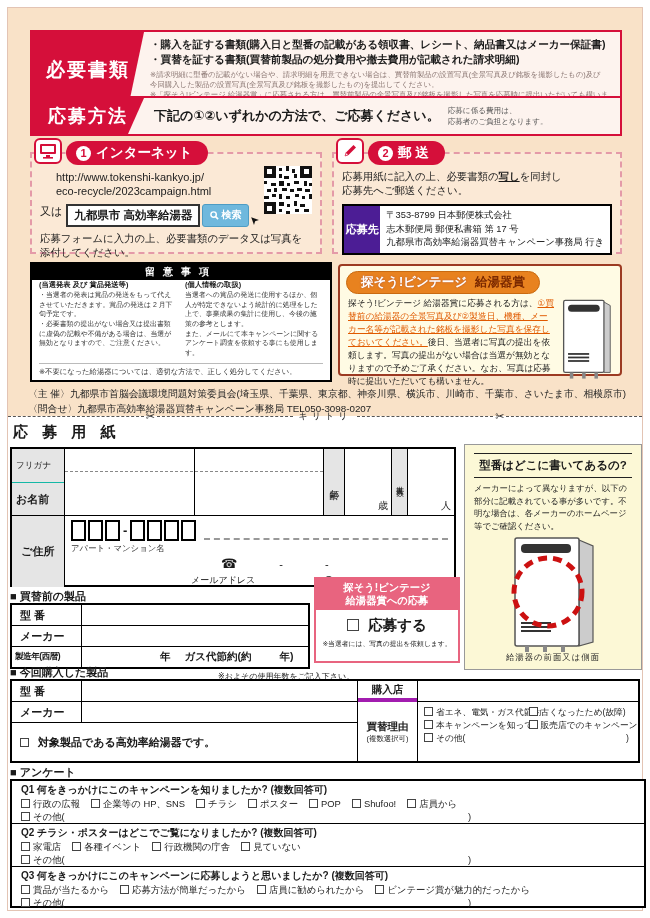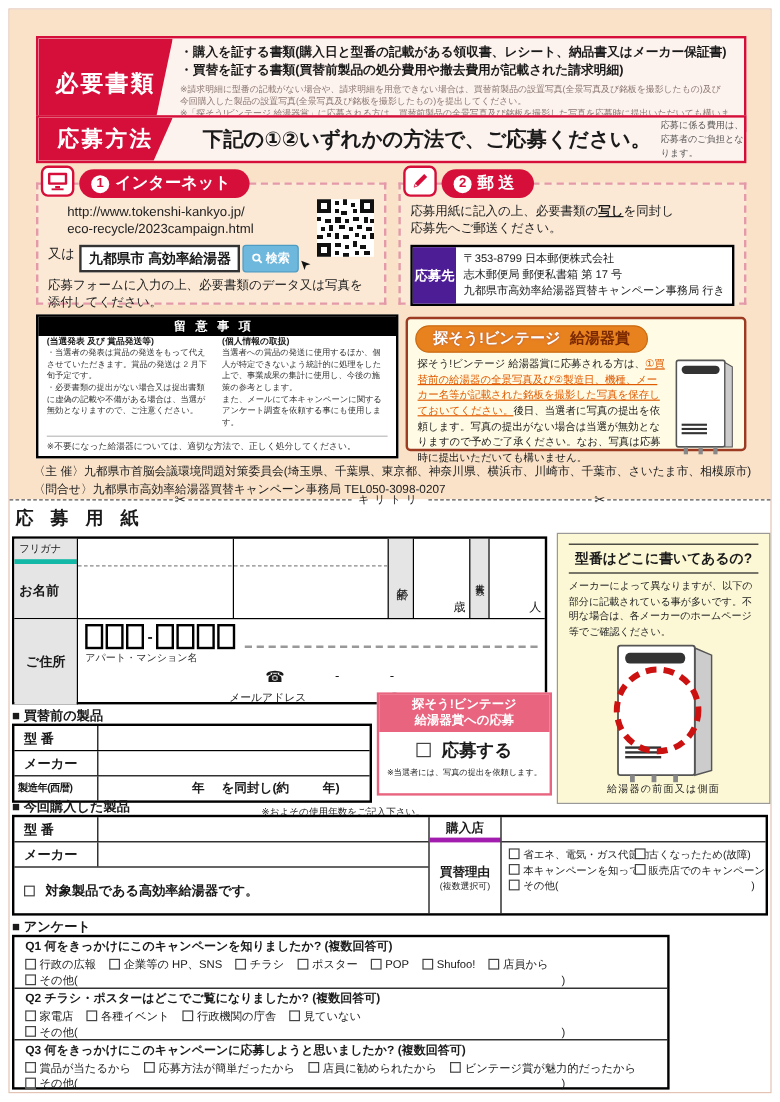--- a/index.html
+++ b/index.html
@@ -15,21 +15,21 @@
             letter-spacing:2px; clip-path:polygon(0 0,100% 0,calc(100% - 16px) 100%,0 100%); flex-shrink:0; }
   #required-docs { left:30px; top:30px; width:592px; height:80px; }
   #required-docs .ribbon { width:112px; font-size:19px; }
   #required-docs .content { padding:5px 10px 3px 6px; }
   .bullet-list { list-style:none; }
   .bullet-list li { font-size:10.6px; font-weight:bold; line-height:1.45; white-space:nowrap; }
   .note-list { list-style:none; margin-top:2px; }
   .note-list li { font-size:7.4px; color:#8a7672; line-height:1.4; }
   #how-to-apply { left:30px; top:96px; width:592px; height:40px; align-items:center; }
   #how-to-apply .ribbon { width:112px; font-size:18px; height:100%; }
-  .headline { font-size:17px; font-weight:bold; margin-left:25px; white-space:nowrap; }
+  .headline { font-size:13px; font-weight:bold; margin-left:10px; white-space:nowrap; }
   .cost-note { font-size:7.6px; color:#555; margin-left:8px; line-height:1.5; }
 
   
   .method-box { position:absolute; border:2px dashed #e49aa8; background:#fbe9d6; }
   #internet-box { left:30px; top:152px; width:292px; height:102px; }
   #mail-box { left:332px; top:152px; width:290px; height:102px; }
   .method-pill { position:absolute; top:-13px; left:34px; background:#d50f3a; color:#fff; border-radius:14px;
                  padding:3px 16px 3px 10px; font-size:13.5px; font-weight:bold; display:flex; align-items:center; gap:5px; white-space:nowrap; }
   .num-badge { background:#fff; color:#d50f3a; width:15px; height:15px; border-radius:50%; display:inline-flex;
                align-items:center; justify-content:center; font-size:11px; font-weight:bold; }
@@ -78,21 +78,21 @@
   .cut-dash { flex:1; border-top:1px dashed #555; }
   .scissors { font-size:11px; color:#222; padding:0 2px; }
   .cut-label { font-size:9px; letter-spacing:4px; color:#222; padding:0 6px; }
 
   
   #form-title { position:absolute; left:13px; top:423px; font-size:15px; font-weight:bold; letter-spacing:5px; }
   #main-table { position:absolute; left:10px; top:447px; width:446px; height:140px; border:2px solid #000; background:#fff; }
   .rows12 { display:flex; height:67px; border-bottom:1px solid #000; }
   .col-labels { width:52px; display:flex; flex-direction:column; }
   .lbl { background:#e5e5e5; display:flex; align-items:center; padding-left:4px; font-weight:bold; }
-  .lbl-furigana { height:21px; border-bottom:4px solid #14b8a6; font-size:8.6px; font-weight:normal;font-family:Liberation Mono, monospace; }
+  .lbl-furigana { height:34px; border-bottom:1px solid #14b8a6; font-size:8.6px; font-weight:normal;font-family:Liberation Mono, monospace; }
   .lbl-name { flex:1; font-size:11px; }
   .name-area { flex:1; border-left:1px solid #000; position:relative; }
   .name-furigana-row { height:23px; border-bottom:1px dashed #888; }
   .name-vline { position:absolute; left:50%; top:0; bottom:0; width:1px; background:#000; }
   .vcell-label { background:#e5e5e5; border-left:1px solid #000; display:flex; align-items:center; justify-content:center; }
   .vtext { writing-mode:vertical-rl; text-orientation:upright; letter-spacing:1px; }
   .age-label { width:21px; font-size:10px; }
   .age-value { width:47px; border-left:1px solid #000; position:relative; }
   .hh-label { width:16px; font-size:7.6px; }
   .hh-value { width:47px; border-left:1px solid #000; position:relative; }
@@ -150,21 +150,21 @@
   .np-reason-label .r1 { font-size:10.5px; font-weight:bold; }
   .np-reason-label .r2 { font-size:7.4px; }
   .np-right { flex:1; border-left:1px solid #000; display:flex; flex-direction:column; }
   .np-shop-value { height:21px; border-bottom:1px solid #000; }
   .np-reasons { flex:1; padding:4px 5px 2px 6px; }
   .reason-grid { display:flex; flex-wrap:wrap; }
   .reason-grid .opt { width:50%; font-size:8.7px; line-height:1.55; white-space:nowrap; }
   .reason-other { display:flex; font-size:8.7px; justify-content:space-between; padding-right:4px; }
 
   
-  #survey-table { position:absolute; left:10px; top:779px; width:548px; height:129px; border:2px solid #000; background:#fff; }
+  #survey-table { position:absolute; left:10px; top:779px; width:636px; height:129px; border:2px solid #000; background:#fff; }
   .sv-block { padding:2px 9px 3px 9px; border-bottom:1px solid #000; height:43px; }
   .sv-block:last-child { border-bottom:none; }
   .sv-title { font-size:10px; font-weight:bold; line-height:1.4; }
   .sv-options { font-size:9.4px; line-height:1.5; display:flex; flex-wrap:wrap; column-gap:11px; }
   .sv-other { display:flex; font-size:9.4px; width:450px; justify-content:space-between; }
 
   .cb { display:inline-block; width:9px; height:9px; border:1px solid #444; background:#fff; margin-right:3px; vertical-align:-1px; flex-shrink:0; }
   .opt { white-space:nowrap; }
 </style>
 </head>
@@ -421,21 +421,21 @@
       <div class="op-value"></div>
     </div>
     <div class="op-row">
       <div class="op-label">メーカー</div>
       <div class="op-value"></div>
     </div>
     <div class="op-row">
       <div class="op-label small">製造年(西暦)</div>
       <div class="op-value">
         <span class="op-year-unit">年</span>
-        <span class="op-usage">を同封し(約</span>
+        <span class="op-usage">ガス代節約(約</span>
         <span class="op-usage-unit">年)</span>
       </div>
     </div>
   </div>
   <div id="usage-note">※およその使用年数をご記入下さい。</div>
 
   <div id="vintage-entry">
     <div class="ve-header">
       <div>探そう!ビンテージ</div>
       <div>給湯器賞への応募</div>

